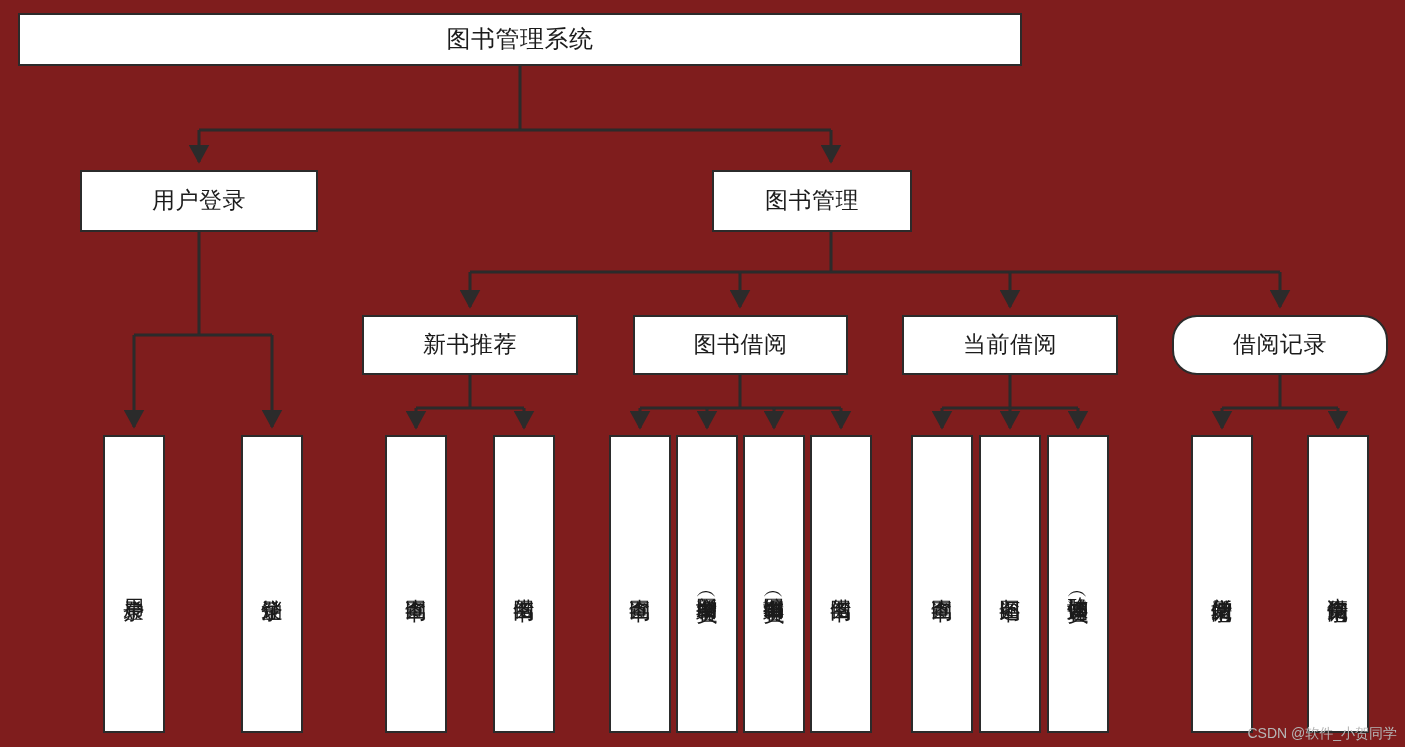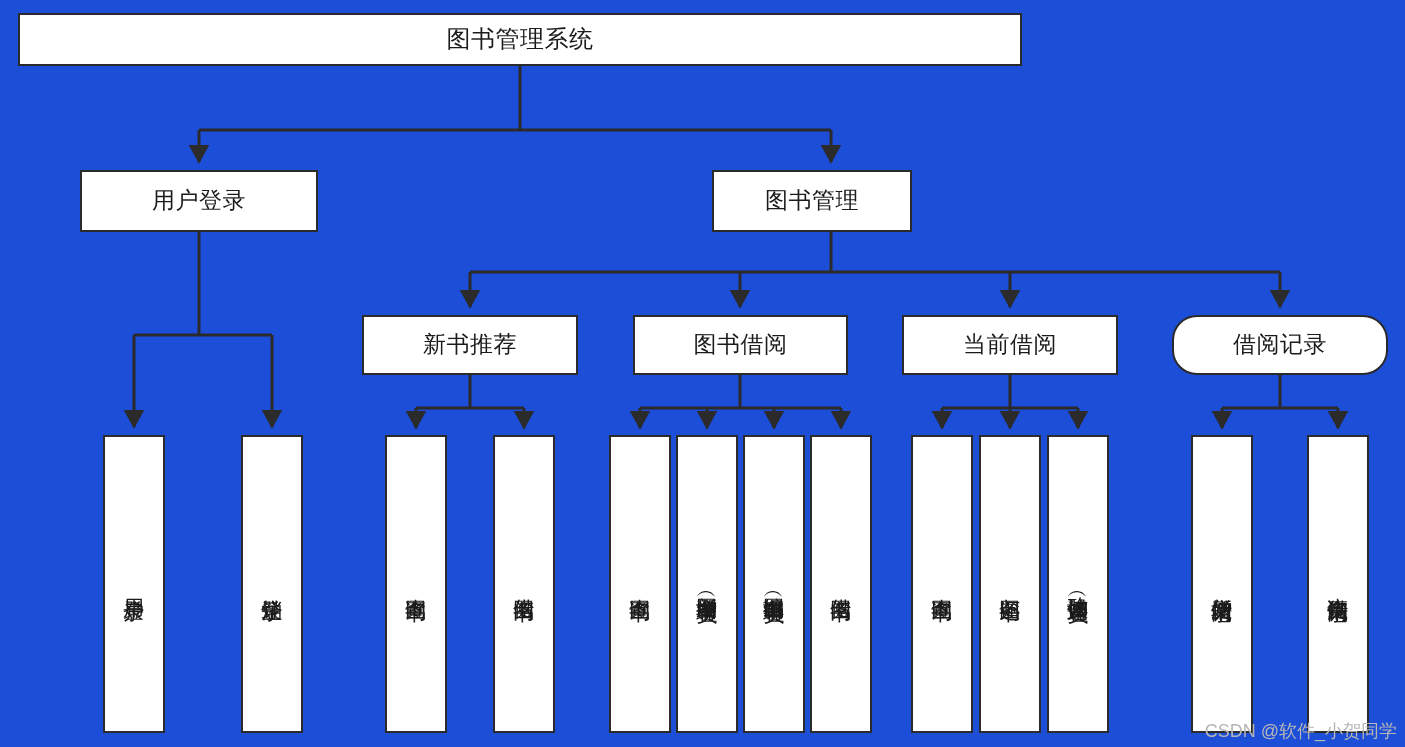--- a/index.html
+++ b/index.html
@@ -8,21 +8,21 @@
     background: #ffffff;
   }
   body {
     font-family: "Liberation Sans", "DejaVu Sans", sans-serif;
     color: #1a1a1a;
   }
   #canvas {
     position: relative;
     width: 1405px;
     height: 747px;
-    background: #1d4ed8;
+    background: #7f1d1d;
     overflow: hidden;
   }
   #edges {
     position: absolute;
     left: 0;
     top: 0;
     width: 1405px;
     height: 747px;
     pointer-events: none;
   }
@@ -55,21 +55,21 @@
     letter-spacing: 1px;
     white-space: normal;
     max-height: 260px;
     text-align: center;
   }
   .node.root .label { font-size: 24px; }
   .watermark {
     position: absolute;
     right: 8px;
     bottom: 4px;
-    font-size: 18px;
+    font-size: 14px;
     color: #b6b6b6;
     z-index: 5;
     white-space: nowrap;
   }
 </style>
 </head>
 <body>
 
 <div id="canvas">
 

